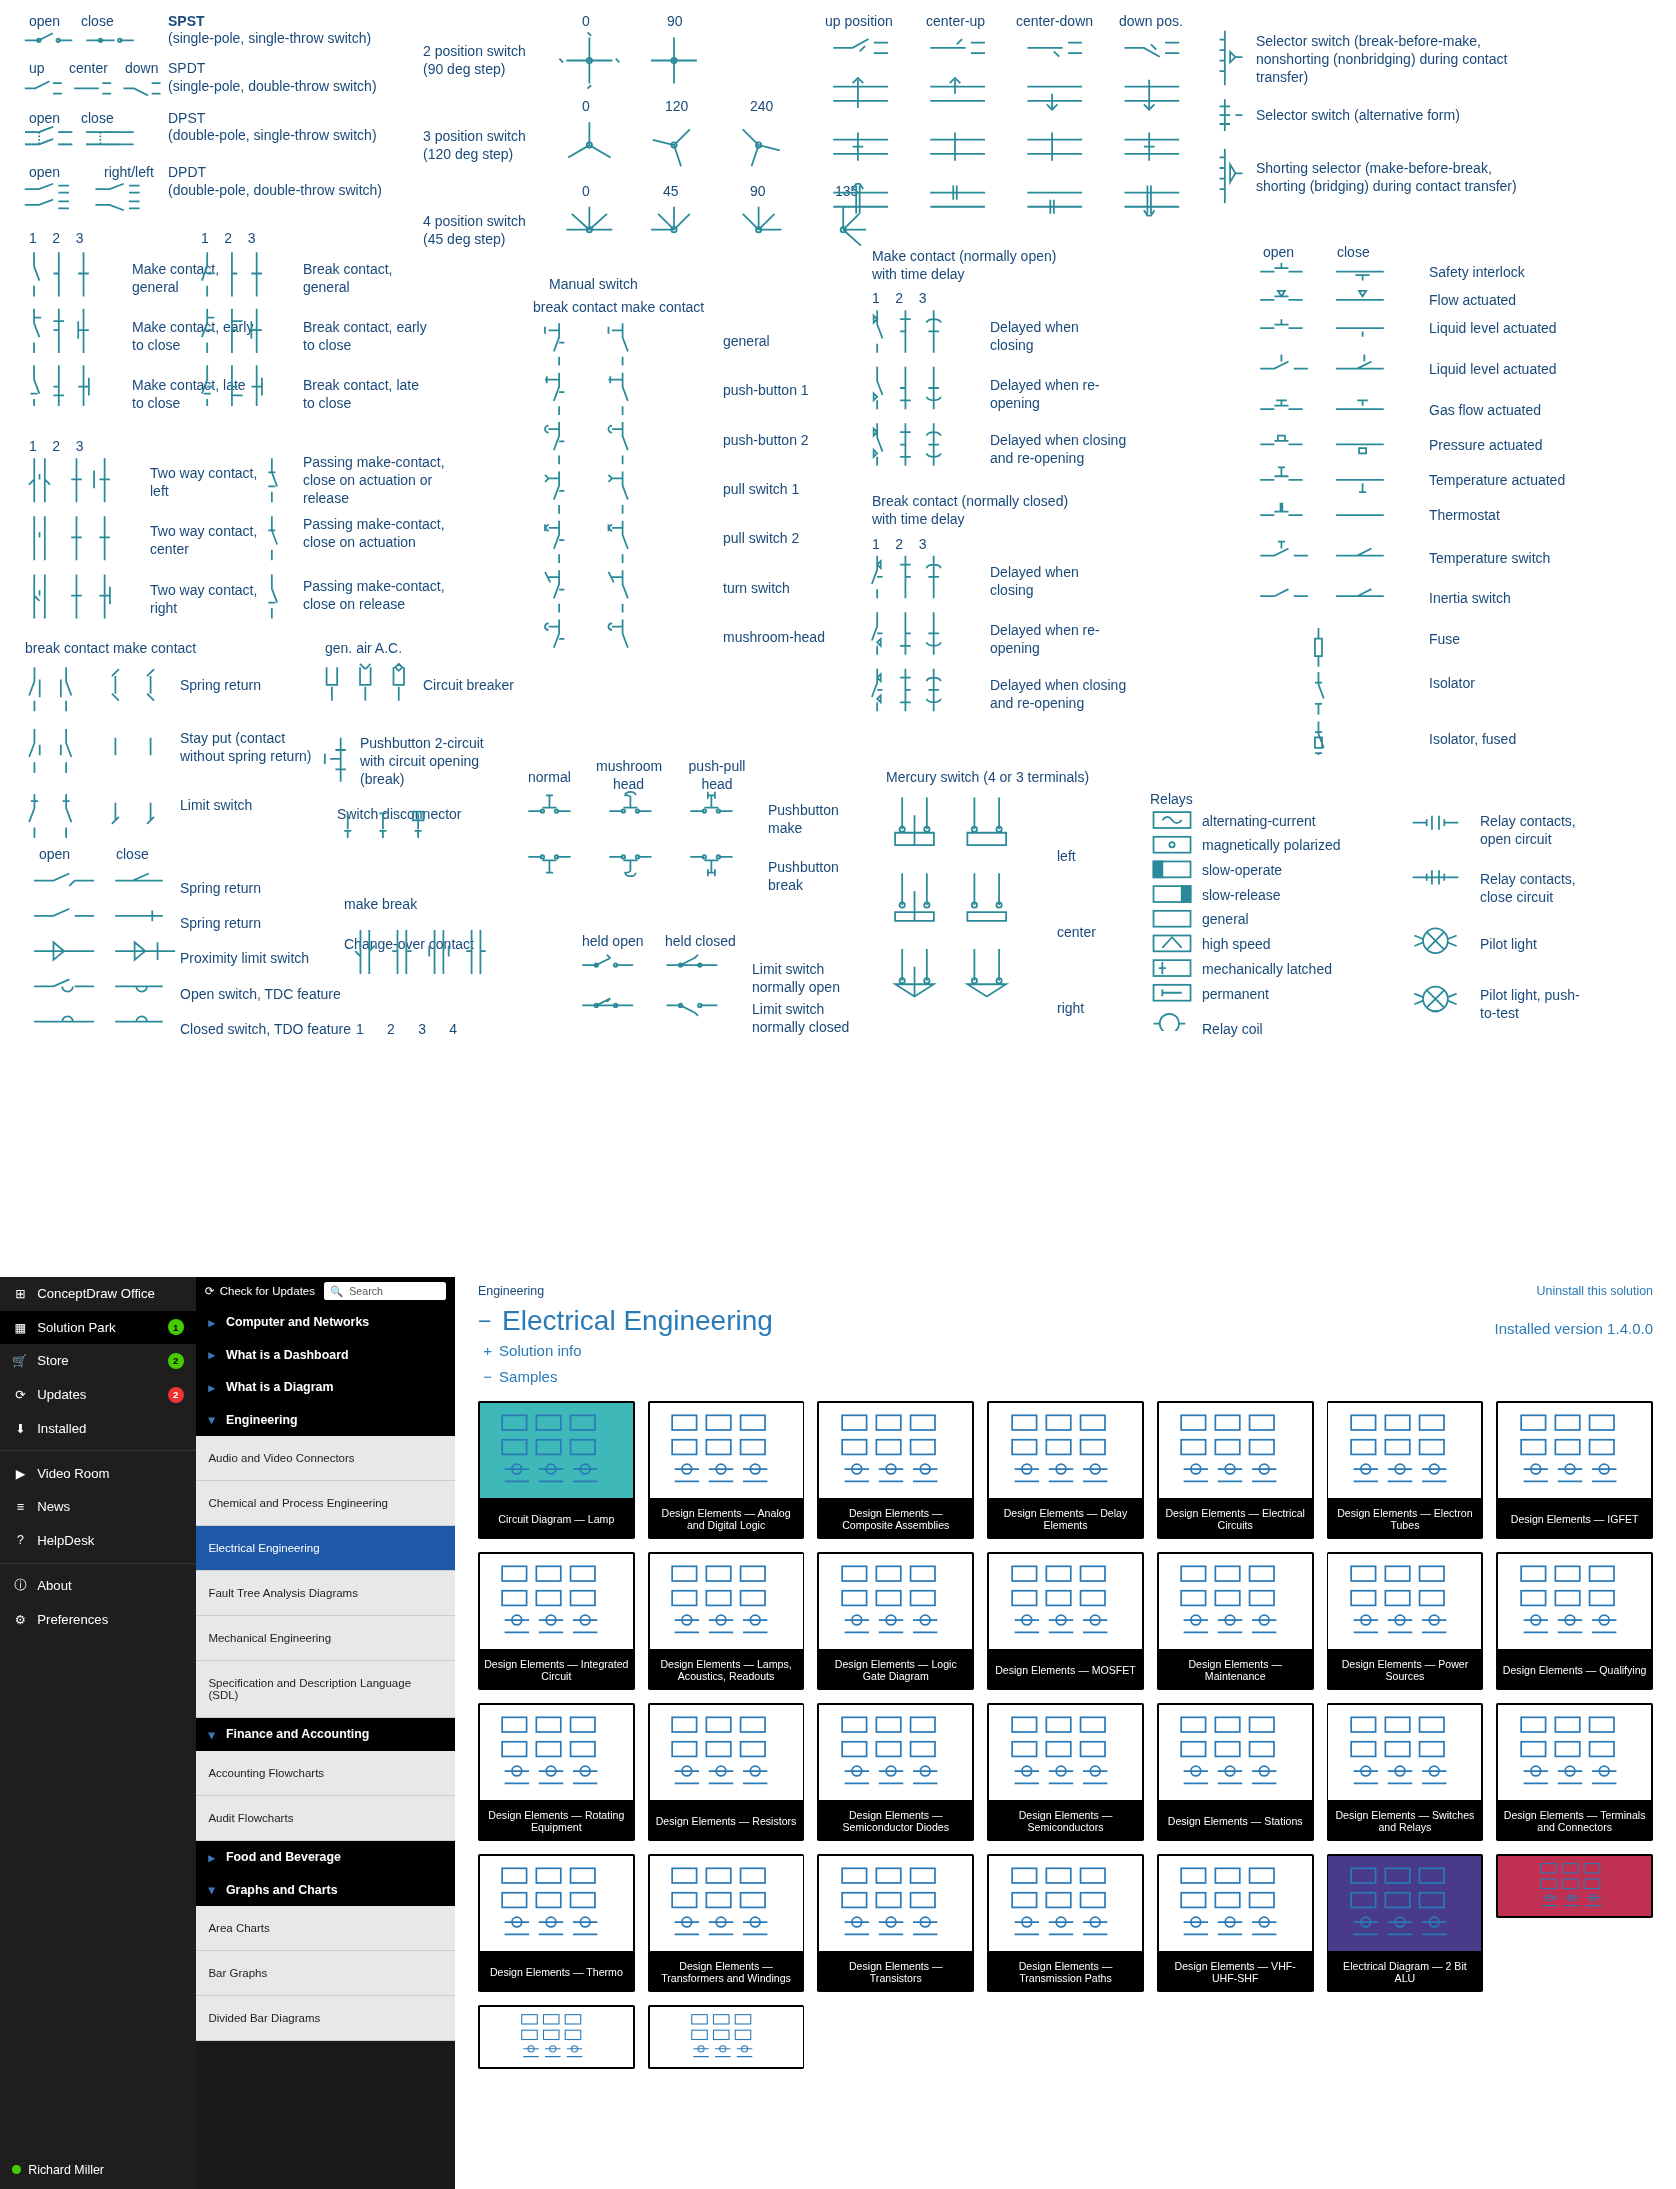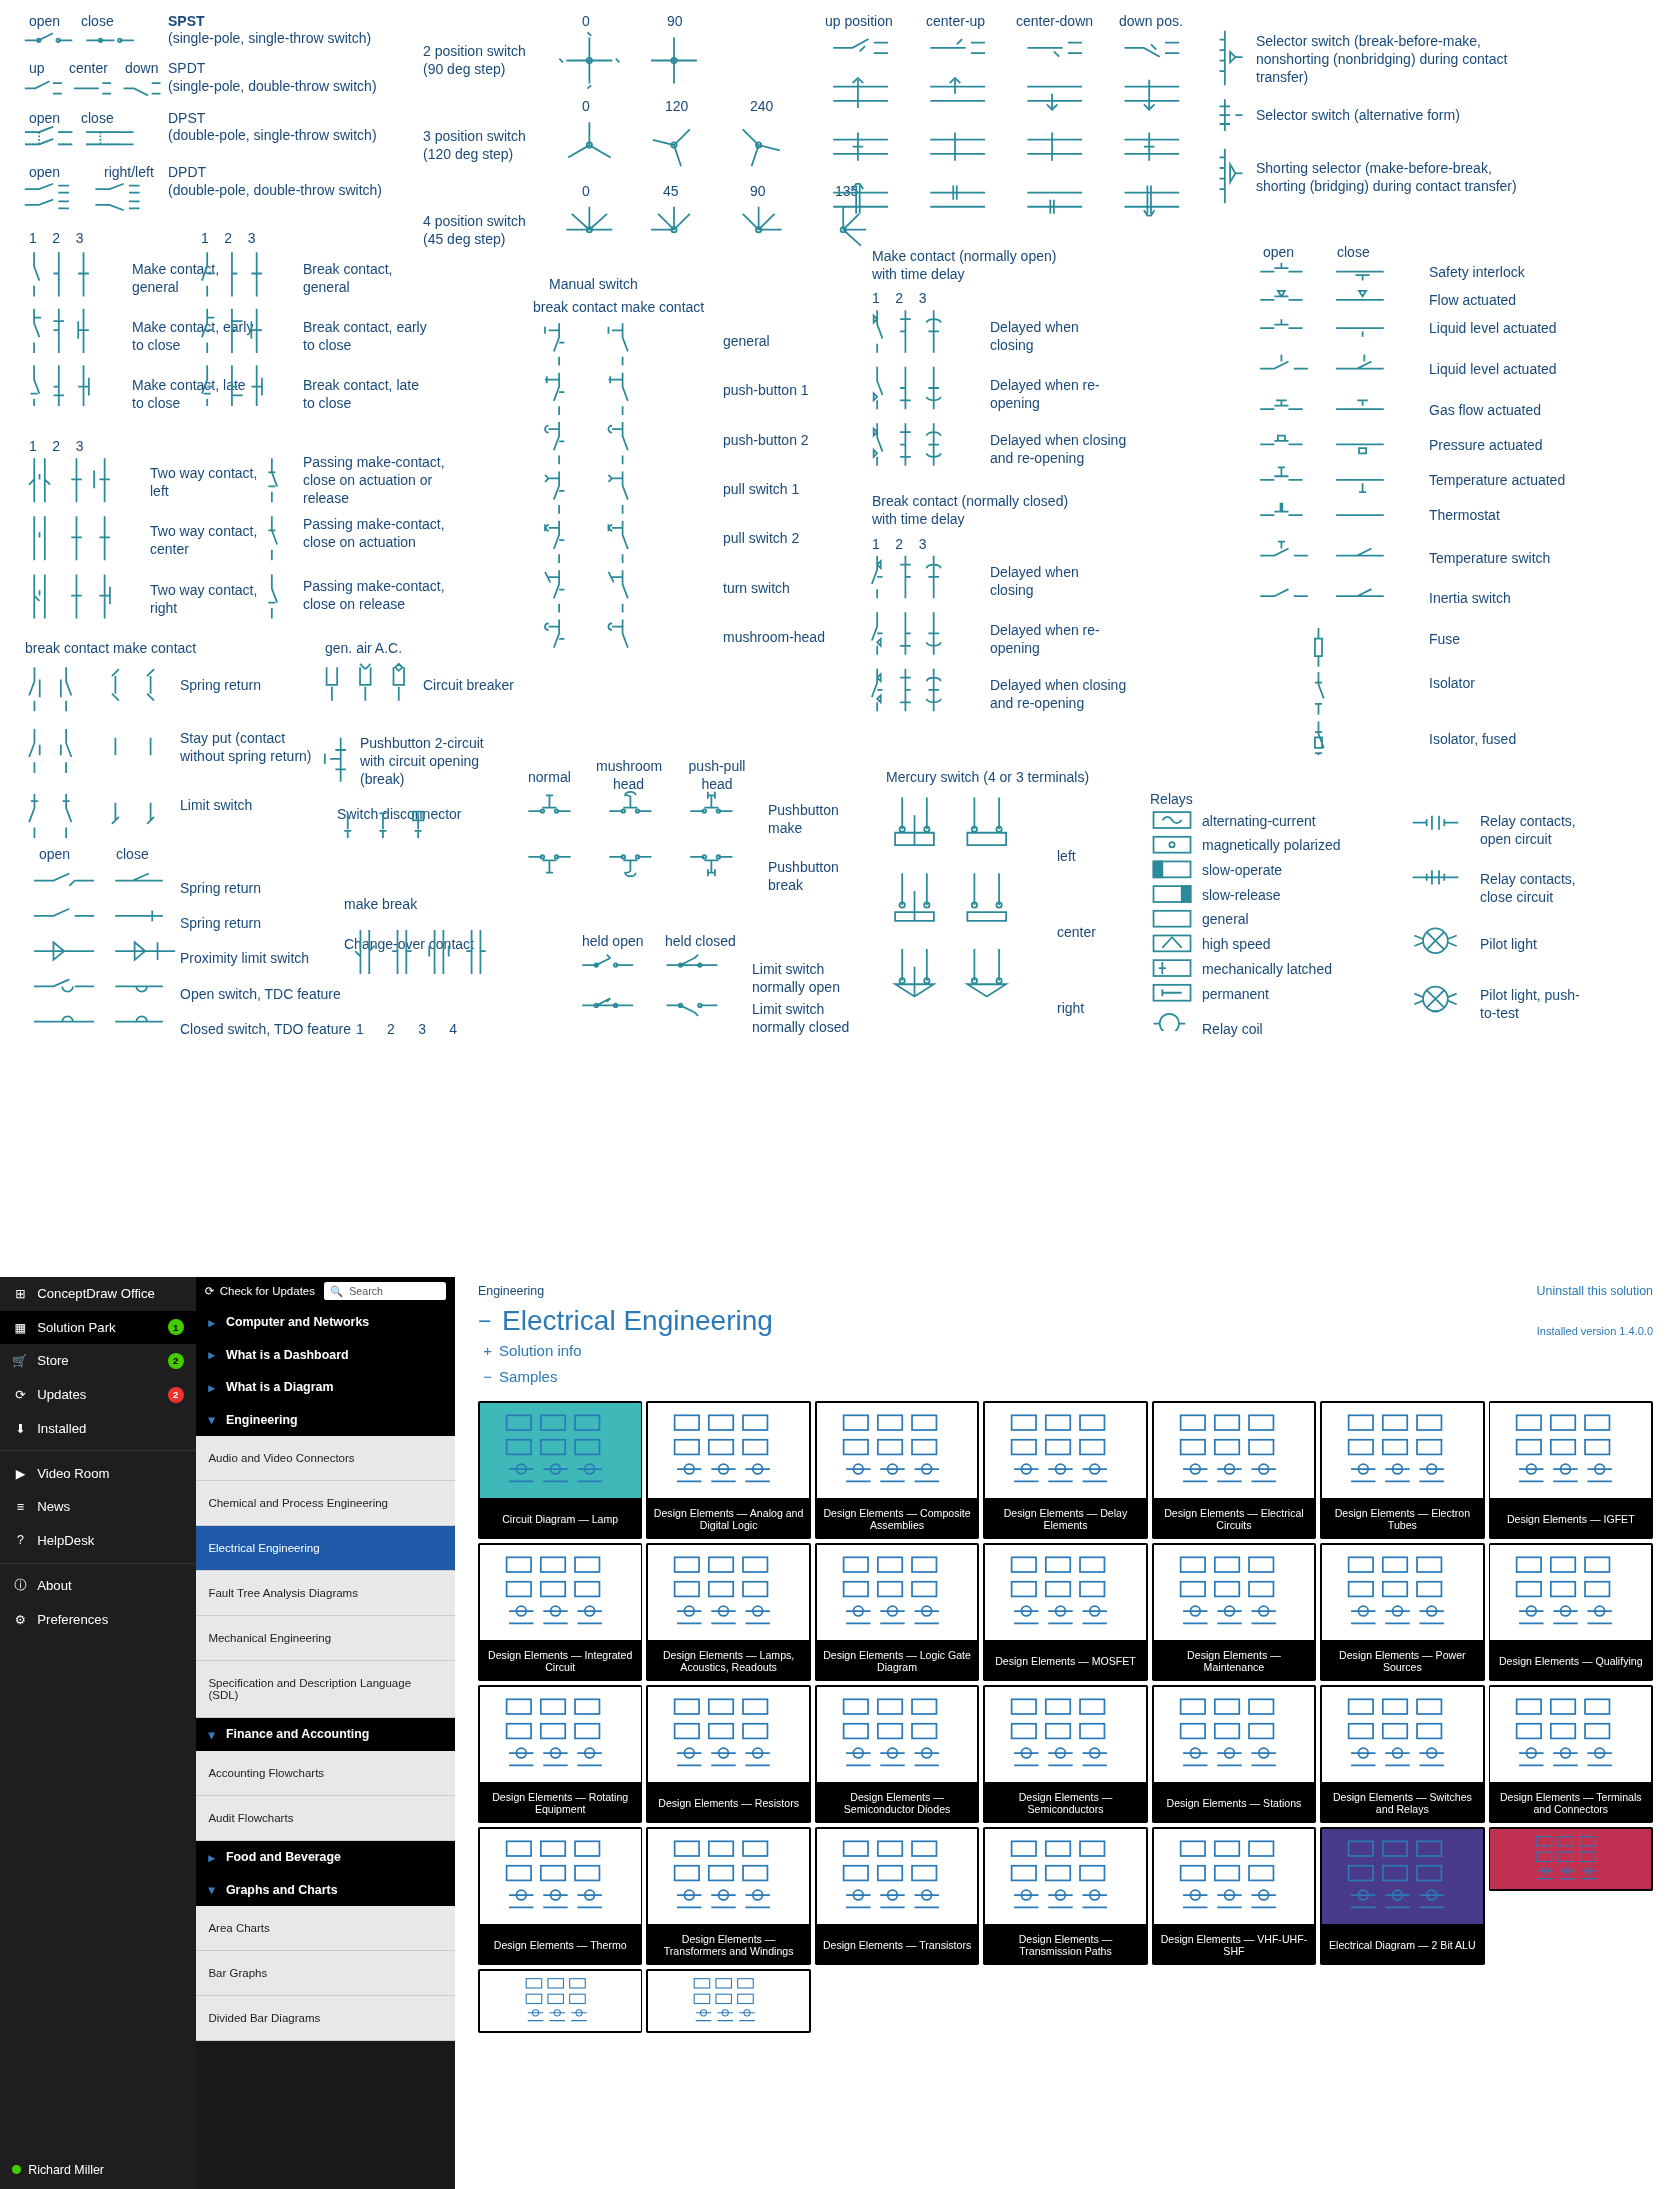--- a/index.html
+++ b/index.html
@@ -28,22 +28,22 @@
 .sidebar2 .cat .arrow{width:8.8px;color:#3a7abd}
 .sidebar2 .item{background:#e8e8e8;color:#222;padding:16px 12.4px;font-size:11.5px;border-bottom:0.9px solid #ccc;cursor:pointer}
 .sidebar2 .item.sel{background:#1e5aa8;color:#fff}
 
 .main{flex:1;background:#fff;padding:0 23px 17.6px;overflow-y:auto}
 .main .crumb{color:#1a4a7a;font-size:12.4px;padding:7px 0;display:flex;justify-content:space-between}
 .main .crumb a{color:#2a7ab8}
 .main h1{color:#2a7ab8;font-size:28px;font-weight:normal;display:flex;align-items:center;gap:10.6px}
 .main h1 .dash{color:#2a7ab8;font-size:23px}
 .main .sub{color:#2a7ab8;font-size:15px;padding:5.3px 0 3.5px 5.3px;display:flex;gap:7px;align-items:center}
-.main .ver{color:#2a7ab8;font-size:11px}
-.main .grid{display:grid;grid-template-columns:repeat(7,1fr);gap:4px;margin-top:12.4px}
+.main .ver{color:#2a7ab8;font-size:15px}
+.main .grid{display:grid;grid-template-columns:repeat(7,1fr);gap:13px;margin-top:12.4px}
 .card{background:#000;border-radius:1.8px;cursor:pointer;display:flex;flex-direction:column}
 .card .thumb{height:95px;background:#fff;margin:1.8px;display:flex;align-items:center;justify-content:center;overflow:hidden}
 .card .thumb.teal{background:#3eb8b8}
 .card .thumb.purple{background:#4a3a8a}
 .card .thumb.red{background:#c03050}
 .card .thumb svg{width:90%;height:90%}
 .card .title{color:#fff;font-size:10.6px;text-align:center;padding:7px 5.3px;min-height:39px;display:flex;align-items:center;justify-content:center;line-height:1.2}
 </style>
 </head>
 <body>

